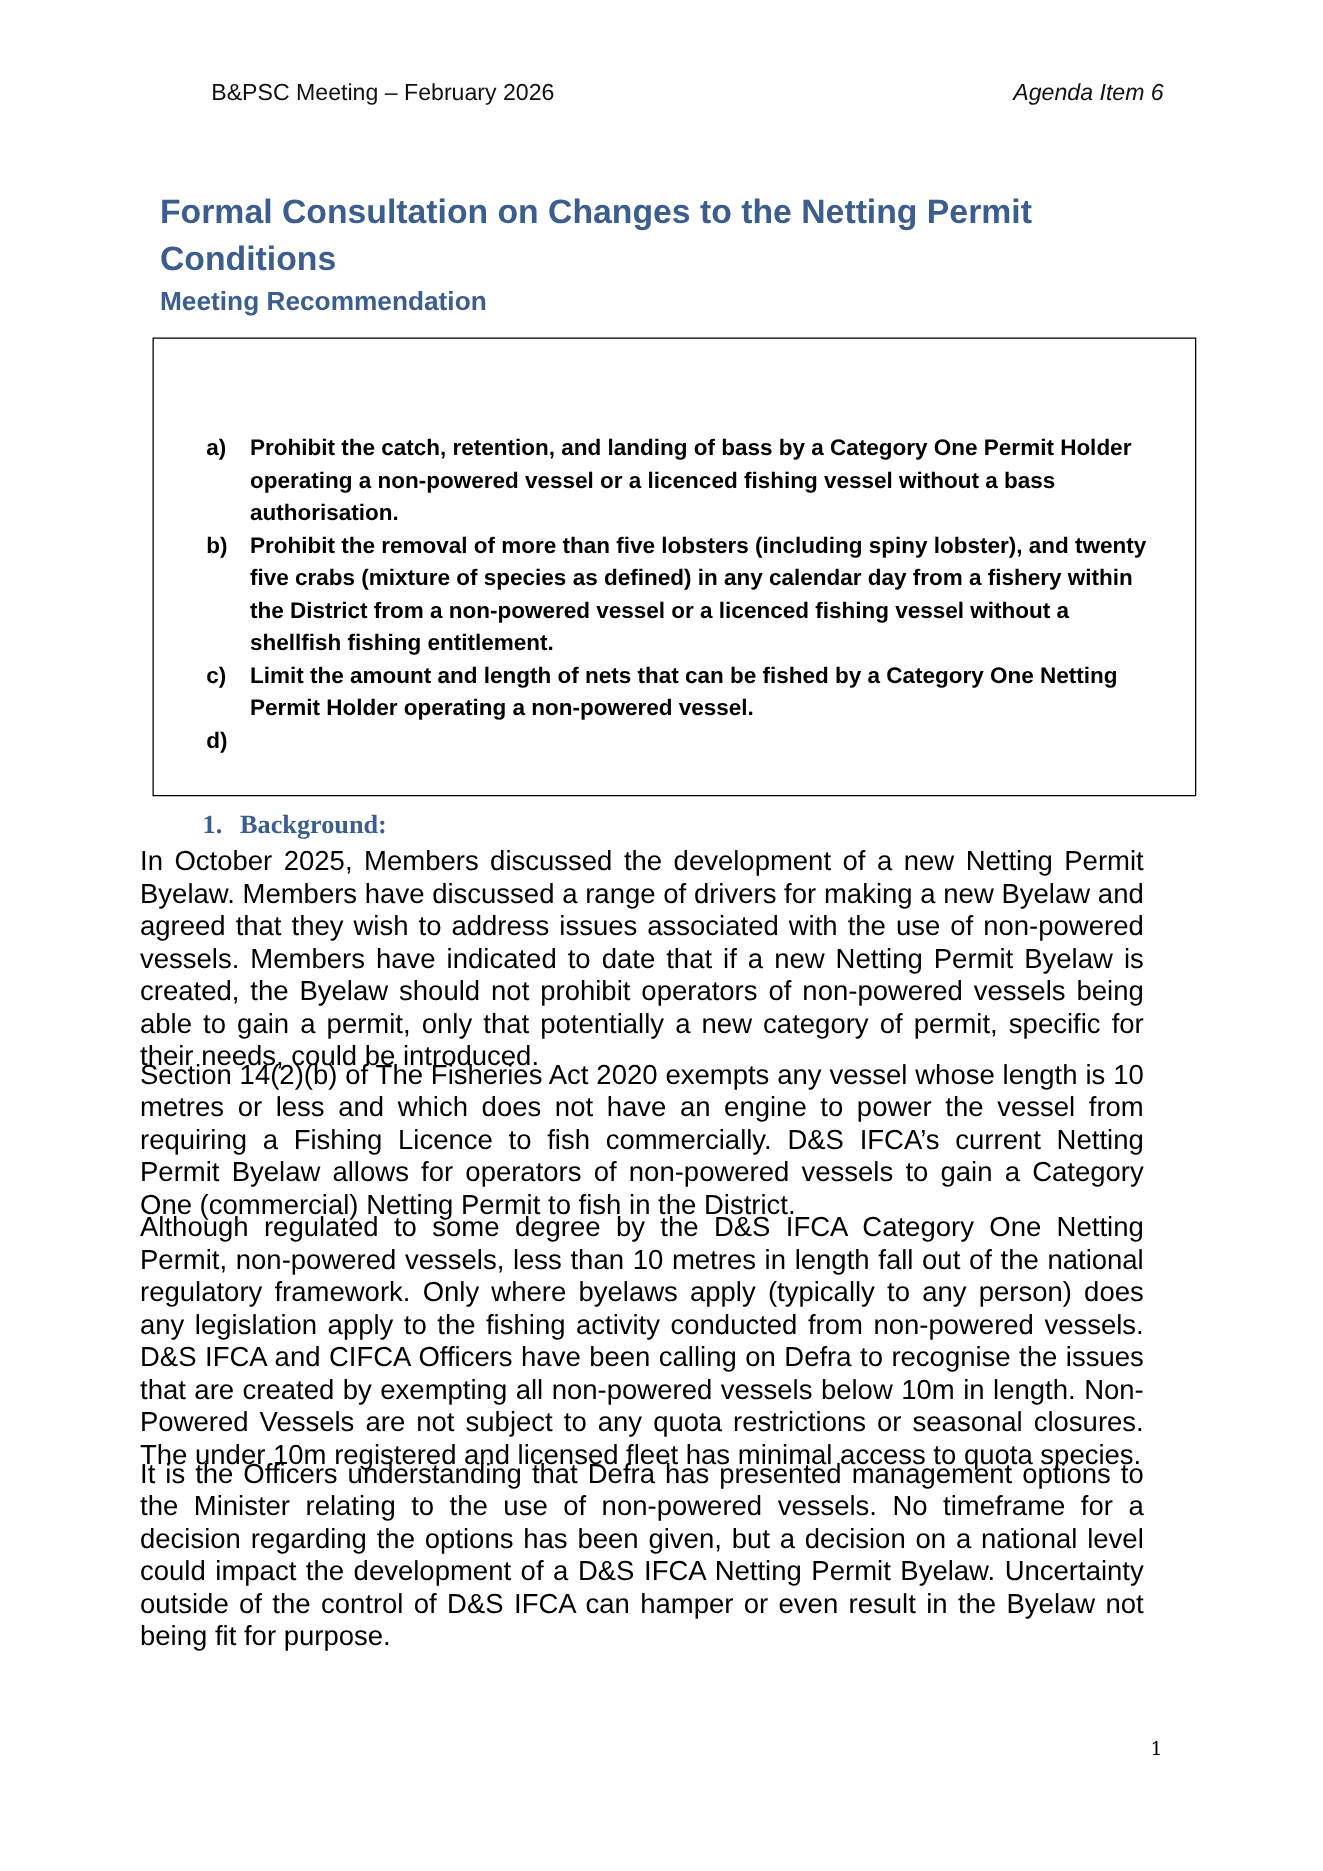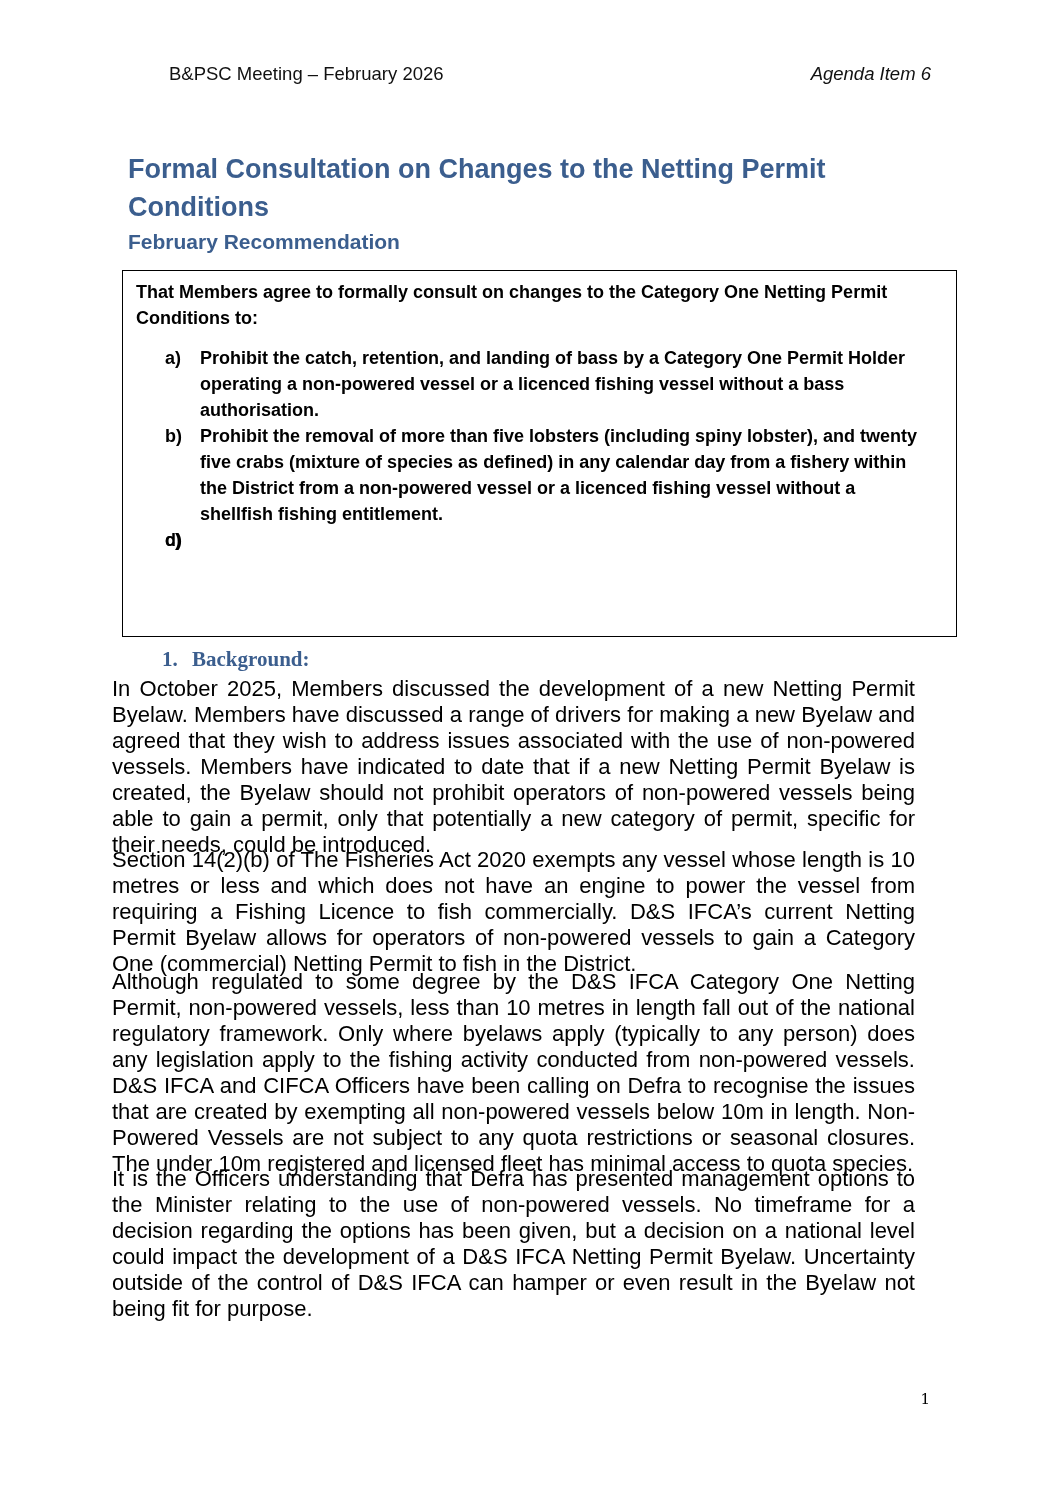--- a/index.html
+++ b/index.html
@@ -25,35 +25,35 @@
   .pagenum { position: absolute; right: 128px; top: 1390px; font-family: "DejaVu Serif", serif; font-size: 15px; }
 </style>
 </head>
 <body>
 
 <div class="page">
   <div class="hdr hdr-left">B&amp;PSC Meeting – February 2026</div>
   <div class="hdr hdr-right">Agenda Item 6</div>
 
   <h1 class="title">Formal Consultation on Changes to the Netting Permit Conditions</h1>
-  <h2 class="subtitle">February Recommendation</h2>
+  <h2 class="subtitle">Meeting Recommendation</h2>
 
   <div class="recbox">
-    <p class="rec-intro">That Members agree to formally consult on changes to the Category One Netting Permit Conditions to:</p>
     <ul class="rec-list">
       <li class="rec-item">
         <span class="lbl">a)</span>
         <span>Prohibit the catch, retention, and landing of bass by a Category One Permit Holder operating a non-powered vessel or a licenced fishing vessel without a bass authorisation.</span>
       </li>
       <li class="rec-item">
         <span class="lbl">b)</span>
         <span>Prohibit the removal of more than five lobsters (including spiny lobster), and twenty five crabs (mixture of species as defined) in any calendar day from a fishery within the District from a non-powered vessel or a licenced fishing vessel without a shellfish fishing entitlement.</span>
       </li>
       <li class="rec-item">
         <span class="lbl">c)</span>
+        <span>Limit the amount and length of nets that can be fished by a Category One Netting Permit Holder operating a non-powered vessel.</span>
       </li>
       <li class="rec-item">
         <span class="lbl">d)</span>
       </li>
     </ul>
   </div>
 
   <h3 class="sec-head">
     <span class="num">1.</span><span>Background:</span>
   </h3>

